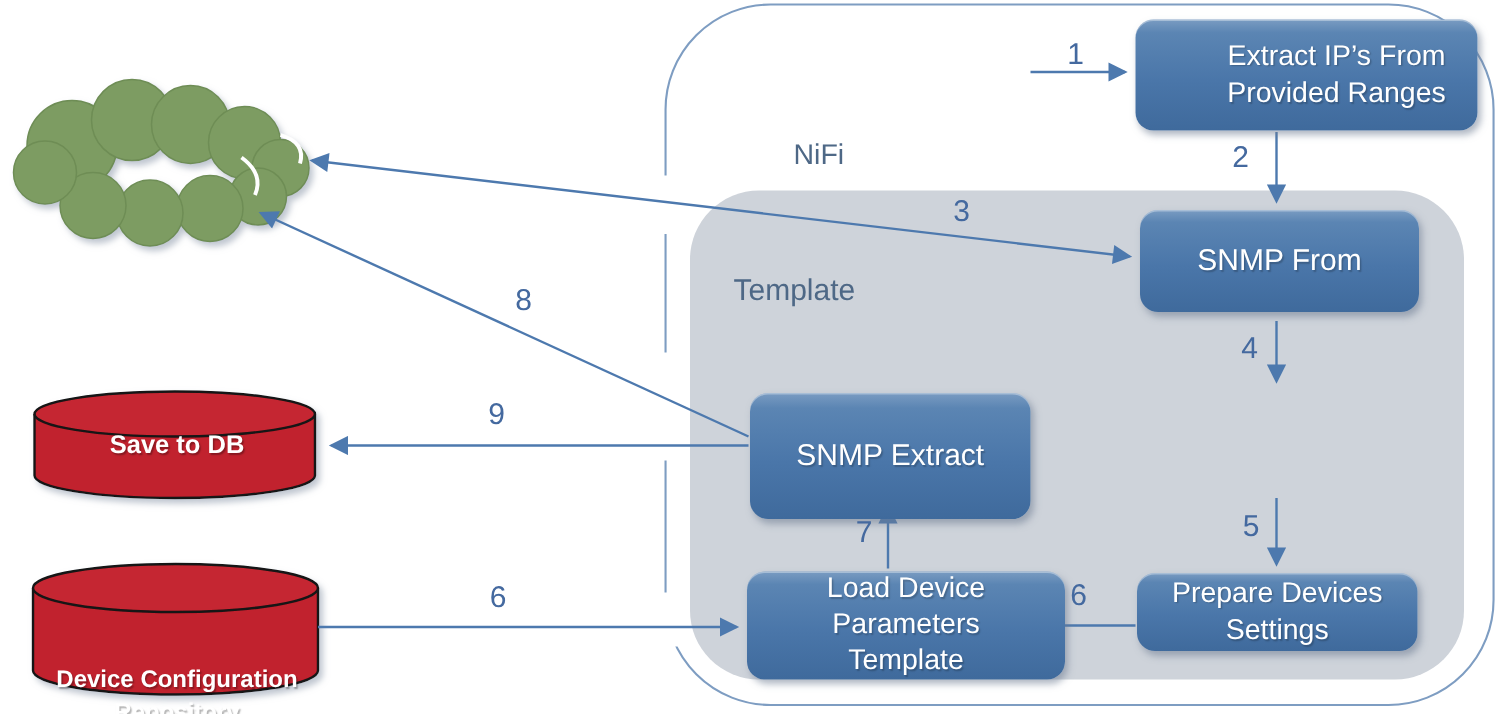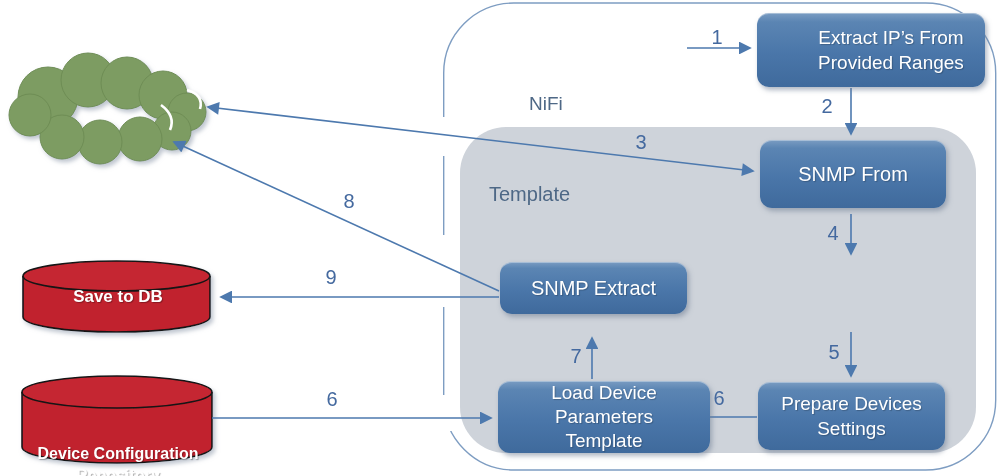--- a/index.html
+++ b/index.html
@@ -96,25 +96,25 @@
   <div class="group-label" style="left:481px;top:93px;font-size:19px;margin-left:48px;">NiFi</div>
   <div class="group-label" style="left:489px;top:183px;font-size:20px;">Template</div>
 
   <div class="node" style="left:757px;top:13px;width:188px;height:74px;padding-left:40px;">
     <span class="node-label">Extract IP’s From
 Provided Ranges</span>
   </div>
   <div class="node" style="left:760px;top:140px;width:186px;height:68px;font-size:20px;">
     <span class="node-label">SNMP From</span>
   </div>
-  <div class="node" style="left:758px;top:382px;width:187px;height:68px;">
+  <div class="node" style="left:758px;top:382px;width:187px;height:52px;">
     <span class="node-label">Prepare Devices
 Settings</span>
   </div>
-  <div class="node" style="left:500px;top:262px;width:187px;height:52px;font-size:20px;">
+  <div class="node" style="left:500px;top:262px;width:187px;height:84px;font-size:20px;">
     <span class="node-label">SNMP Extract</span>
   </div>
   <div class="node" style="left:498px;top:381px;width:212px;height:72px;line-height:1.25;">
     <span class="node-label">Load Device
 Parameters
 Template</span>
   </div>
 
   <div class="ext-label" style="left:33px;top:287px;width:170px;font-size:17px;">Save to DB</div>
   <div class="ext-label" style="left:31px;top:404px;width:174px;font-size:16px;line-height:1.35;margin-top:39px;">Device Configuration

